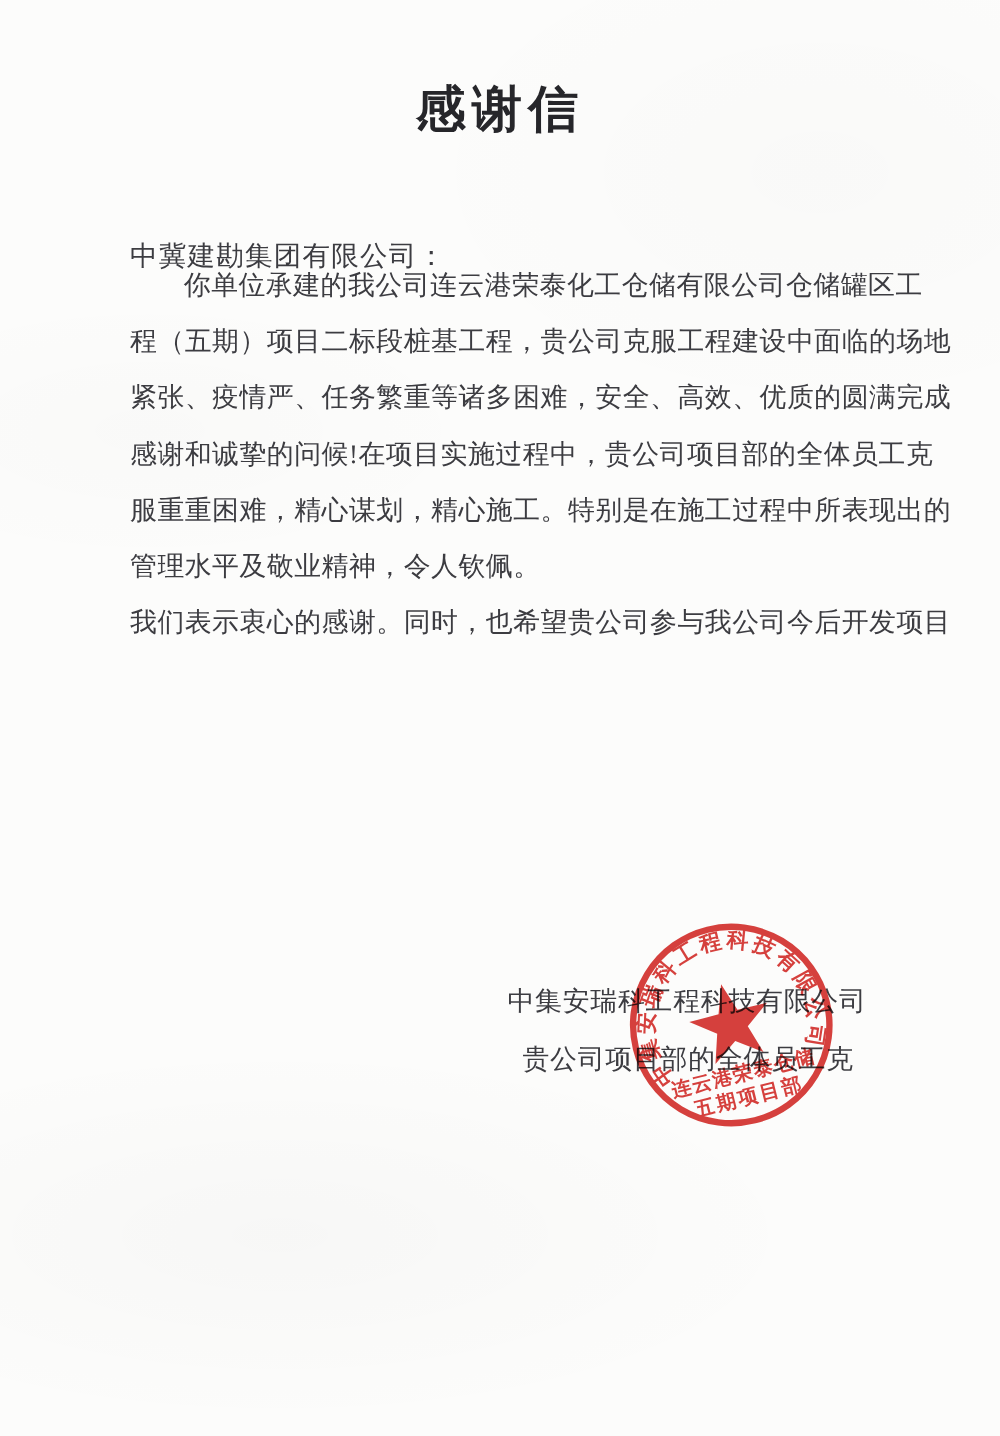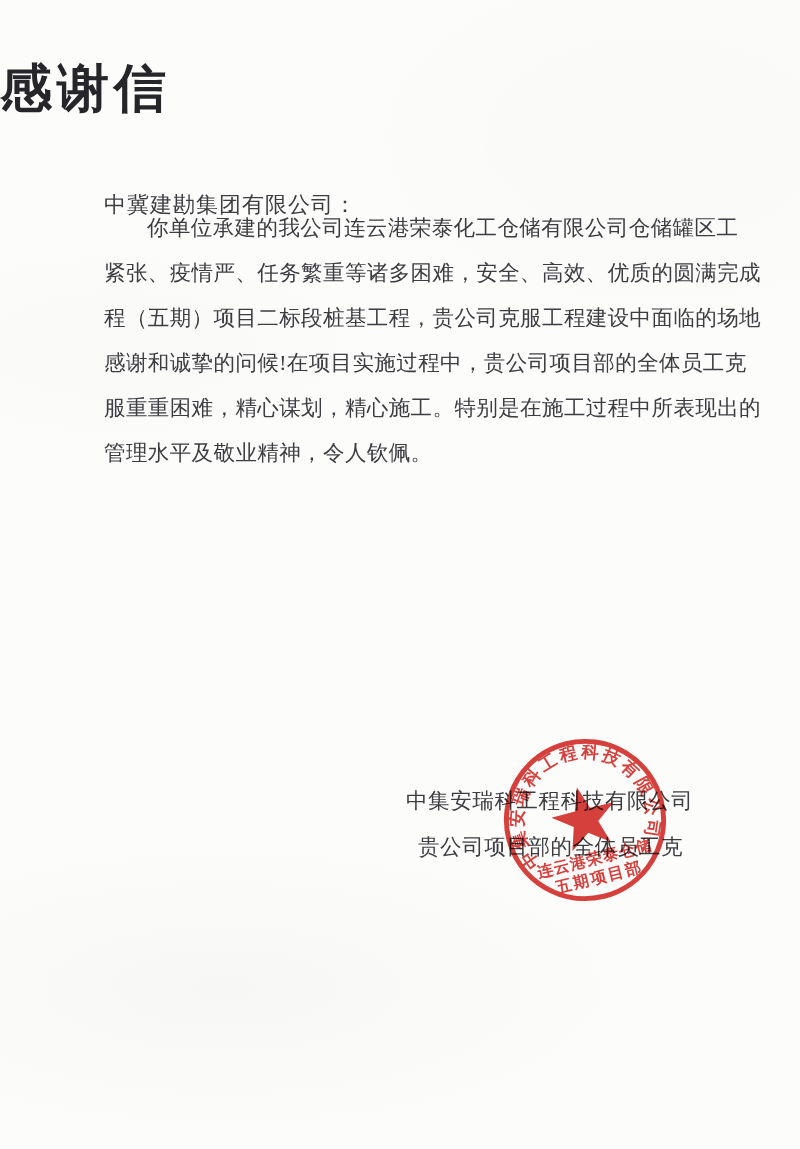--- a/index.html
+++ b/index.html
@@ -15,22 +15,23 @@
       radial-gradient(ellipse 400px 160px at 15% 30%, rgba(0,0,0,0.010), transparent 70%),
       #fcfcfb;
     font-family: "Liberation Serif", "DejaVu Serif", serif;
     color: #3c3c41;
   }
   .title {
     position: absolute;
     top: 64px;
     left: 0;
     width: 100%;
+    text-align: center;
     font-family: "Liberation Sans", "DejaVu Sans", sans-serif;
-    font-size: 52px;
+    font-size: 40px;
     line-height: 48px;
     font-weight: 700;
     letter-spacing: 5px;
     color: #26262a;
   }
   .salutation {
     position: absolute;
     top: 163px;
     left: 104px;
     font-size: 22px;
@@ -79,25 +80,26 @@
 <body>
 
 <div class="page">
 
   <div class="title">感谢信</div>
 
   <div class="salutation">中冀建勘集团有限公司：</div>
 
   <div class="body-text">
     <div class="line indent">你单位承建的我公司连云港荣泰化工仓储有限公司仓储罐区工</div>
+    <div class="line">程（五期）项目二标段桩基工程，贵公司克服工程建设中面临的场地</div>
     <div class="line">紧张、疫情严、任务繁重等诸多困难，安全、高效、优质的圆满完成</div>
-    <div class="line">程（五期）项目二标段桩基工程，贵公司克服工程建设中面临的场地</div>
     <div class="line">感谢和诚挚的问候!在项目实施过程中，贵公司项目部的全体员工克</div>
     <div class="line">服重重困难，精心谋划，精心施工。特别是在施工过程中所表现出的</div>
     <div class="line">管理水平及敬业精神，令人钦佩。</div>
+    <div class="line">我们表示衷心的感谢。同时，也希望贵公司参与我公司今后开发项目</div>
   </div>
 
   <div class="sig-line sig-company">中集安瑞科工程科技有限公司</div>
   <div class="sig-line sig-dept">贵公司项目部的全体员工克</div>
 
   <svg class="stamp" viewBox="0 0 200 200" aria-hidden="true">
     <g transform="rotate(-14 100 100)">
       <circle cx="100" cy="100" r="77" fill="none" stroke-width="5" stroke="#d5312d"></circle>
       <path id="stamp-arc" d="M 47.2,130.5 A 61,61 0 1 1 152.8,130.5" fill="none"></path>
       <text font-size="17" letter-spacing="2.8" fill="#d5312d">

